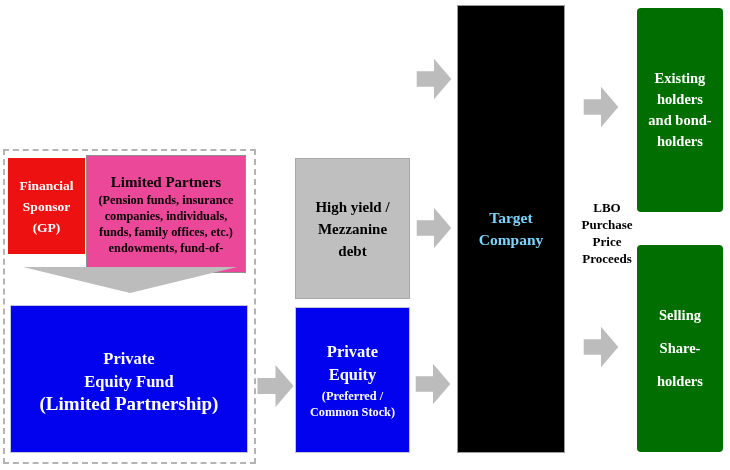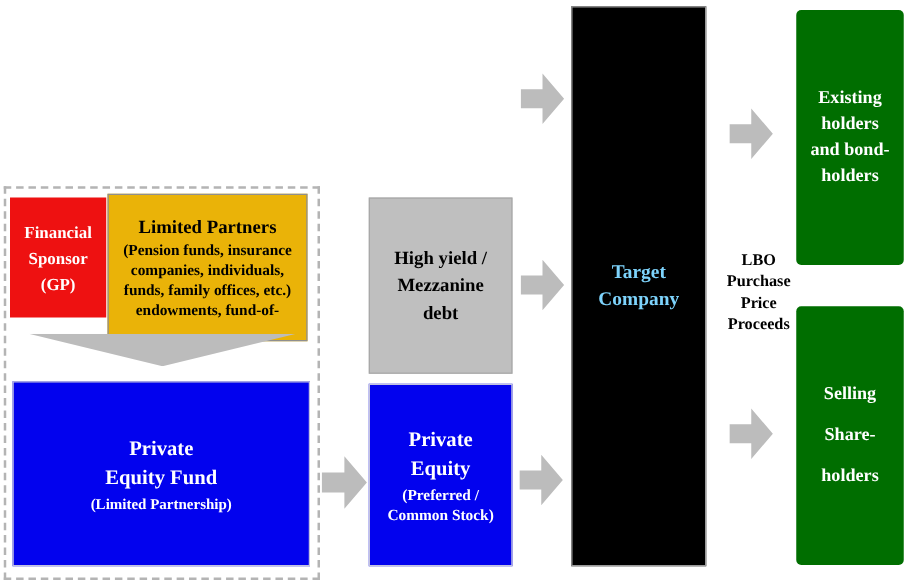--- a/index.html
+++ b/index.html
@@ -32,41 +32,41 @@
 
   .sponsor-box {
     left: 8px; top: 158px; width: 77px; height: 96px;
     background: var(--sponsor-red, #ee1111);
     color: #ffffff;
     font-size: 13.5px; line-height: 21px;
   }
 
   .lp-box {
     left: 86px; top: 155px; width: 160px; height: 118px;
-    background: #eab308;
+    background: #ec4899;
     border: 1px solid #8f8f8f;
     color: #000000;
   }
   .lp-title { font-size: 15px; line-height: 19px; }
   .lp-sub { font-size: 12.3px; line-height: 16px; }
 
   .down-triangle {
     left: 23px; top: 267px; width: 214px; height: 26px;
     background: var(--arrow-gray, #bcbcbc);
     clip-path: polygon(0 0, 100% 0, 50% 100%);
   }
 
   .pe-fund-box {
     left: 10px; top: 305px; width: 238px; height: 148px;
     background: var(--equity-blue, #0202ee);
     border: 1px solid #c3c3de;
     color: #ffffff;
   }
   .title-lg { font-size: 16.5px; line-height: 23px; }
-  .sub-sm { font-size: 12px; line-height: 17px; margin-top: 2px; }
+  .sub-sm { font-size: 19px; line-height: 17px; margin-top: 2px; }
 
   .gray-box {
     background: var(--debt-gray, #bfbfbf);
     border: 1px solid #a8a8a8;
     color: #000000;
     font-size: 15px; line-height: 22px;
   }
   .bank-debt-box { left: 295px; top: 5px; width: 115px; height: 140px; }
   .high-yield-box { left: 295px; top: 158px; width: 115px; height: 141px; }
 

